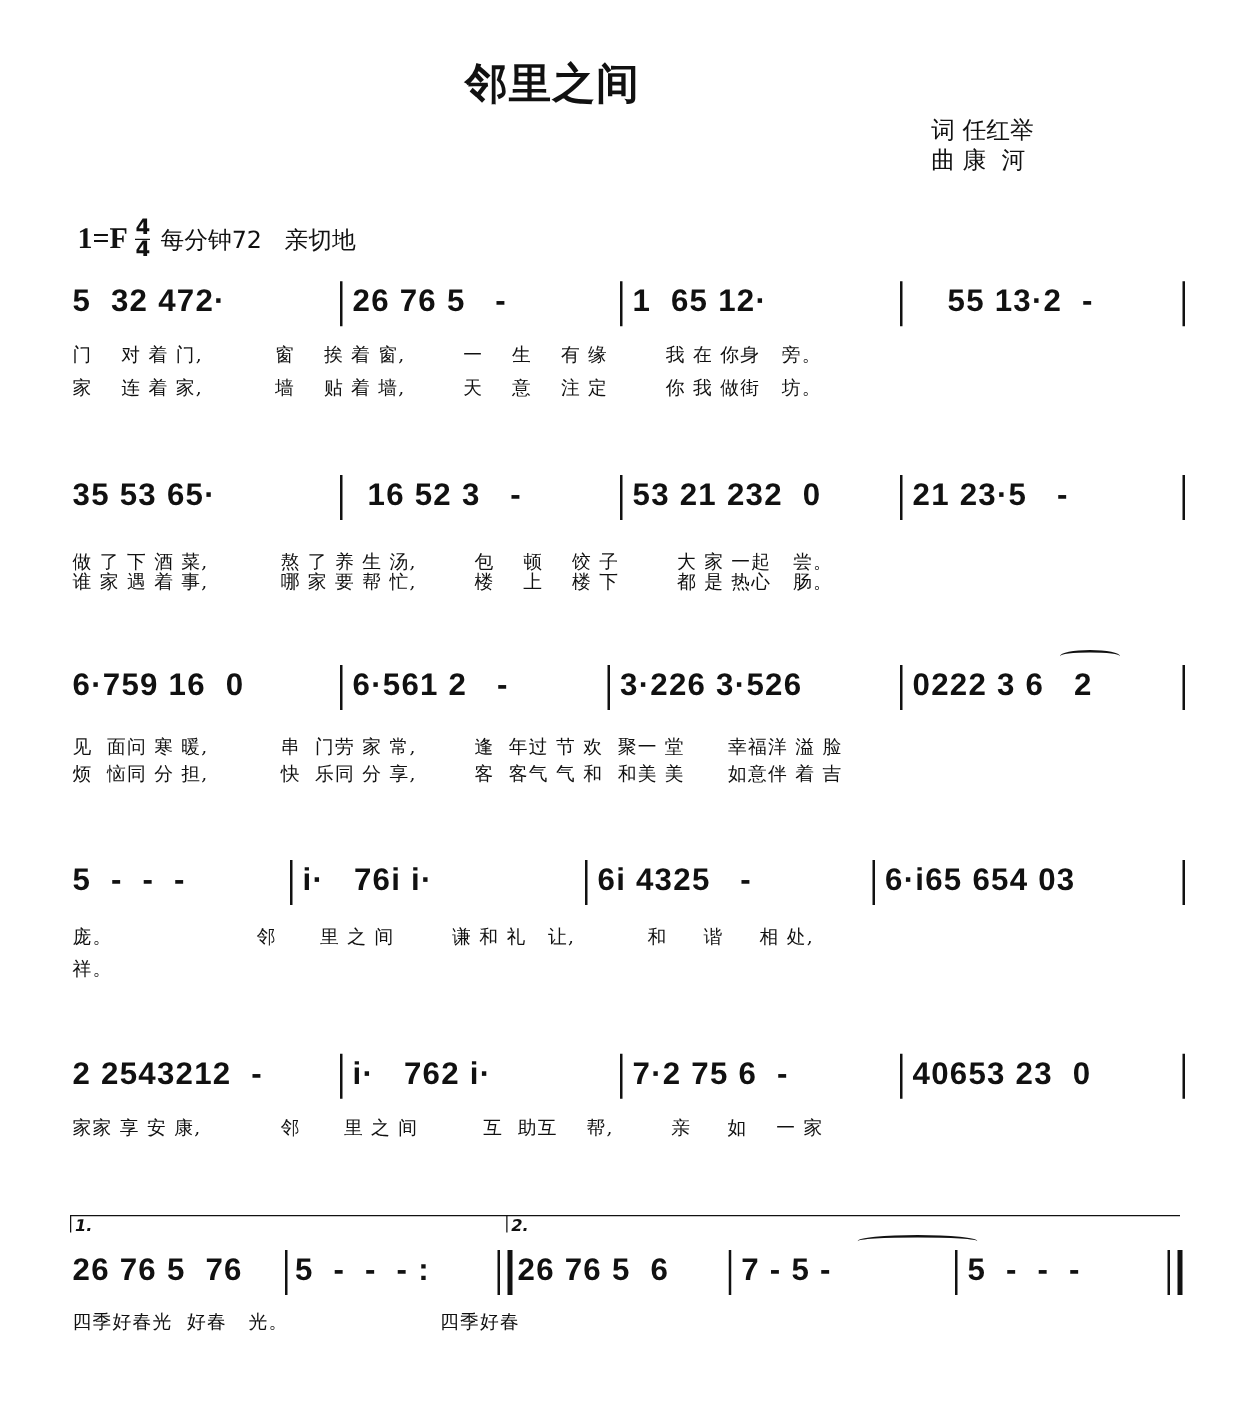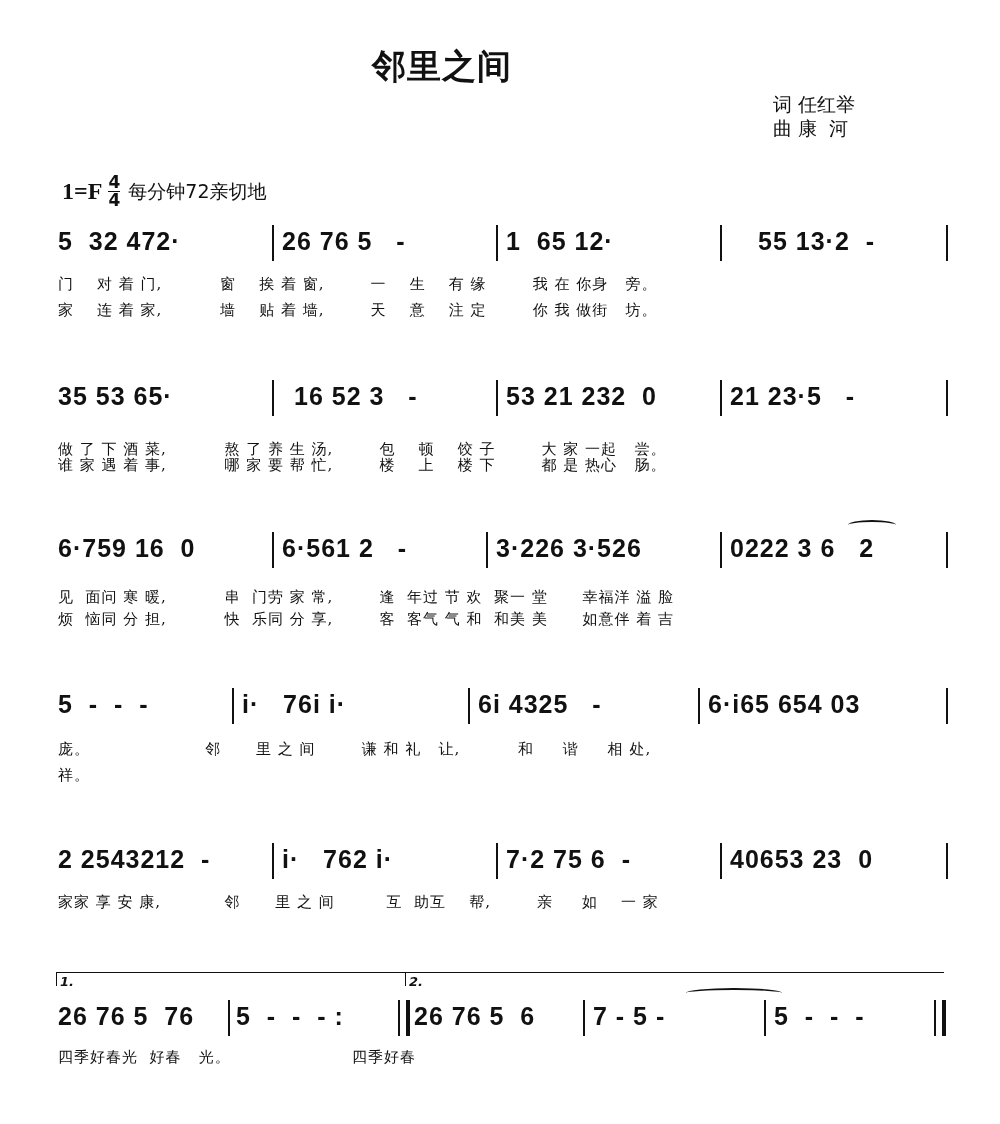--- a/index.html
+++ b/index.html
@@ -1,27 +1,27 @@
 <!DOCTYPE html>
 <html><head>
 <meta charset="utf-8">
 <style>
   html, body { margin: 0; padding: 0; background: #ffffff; }
   body { width: 1000px; height: 1124px; position: relative; overflow: hidden;
          font-family: "DejaVu Sans", sans-serif; color: #111; }
   .title { position: absolute; left: 372px; top: 44px; font-size: 34px; font-weight: bold;
            letter-spacing: 1px; font-family: Liberation Sans, sans-serif; }
   .credits { position: absolute; left: 745px; top: 92px; font-size: 19px; line-height: 24px; }
-  .credit-line { white-space: pre; margin-left: 28px; }
+  .credit-line { white-space: pre; }
   .tempo { position: absolute; left: 62px; top: 174px; font-size: 19px; display: flex; align-items: center; }
   .key { font-family: "Liberation Serif", serif; font-size: 24px; font-weight: bold; margin-right: 6px; }
   .timesig { display: inline-flex; flex-direction: column; align-items: center; font-weight: bold;
              font-size: 17px; line-height: 17px; margin-right: 8px; }
   .timesig .bar { width: 12px; height: 1px; background: #111; }
-  .tempo-text { }
+  .tempo-text { margin-right: 18px; }
 
   .system { position: absolute; left: 0; width: 1000px; }
   .notes { position: absolute; left: 58px; right: 50px; top: 0; height: 40px; font-family: "Liberation Sans", sans-serif;
            font-weight: bold; font-size: 25px; white-space: pre; }
   .barline { position: absolute; top: 0; width: 2px; height: 36px; background: #111; }
   .barline.double { width: 6px; border-left: 2px solid #111; border-right: 4px solid #111; background: transparent; }
   .note-text { position: absolute; top: 2px; letter-spacing: 1px; }
   .lyric { position: absolute; font-size: 15px; white-space: pre; letter-spacing: 1px; font-family: "DejaVu Serif", serif; }
   .volta { position: absolute; height: 1px; background: #111; }
   .volta-label { position: absolute; font-size: 13px; font-weight: bold; font-style: italic; }

